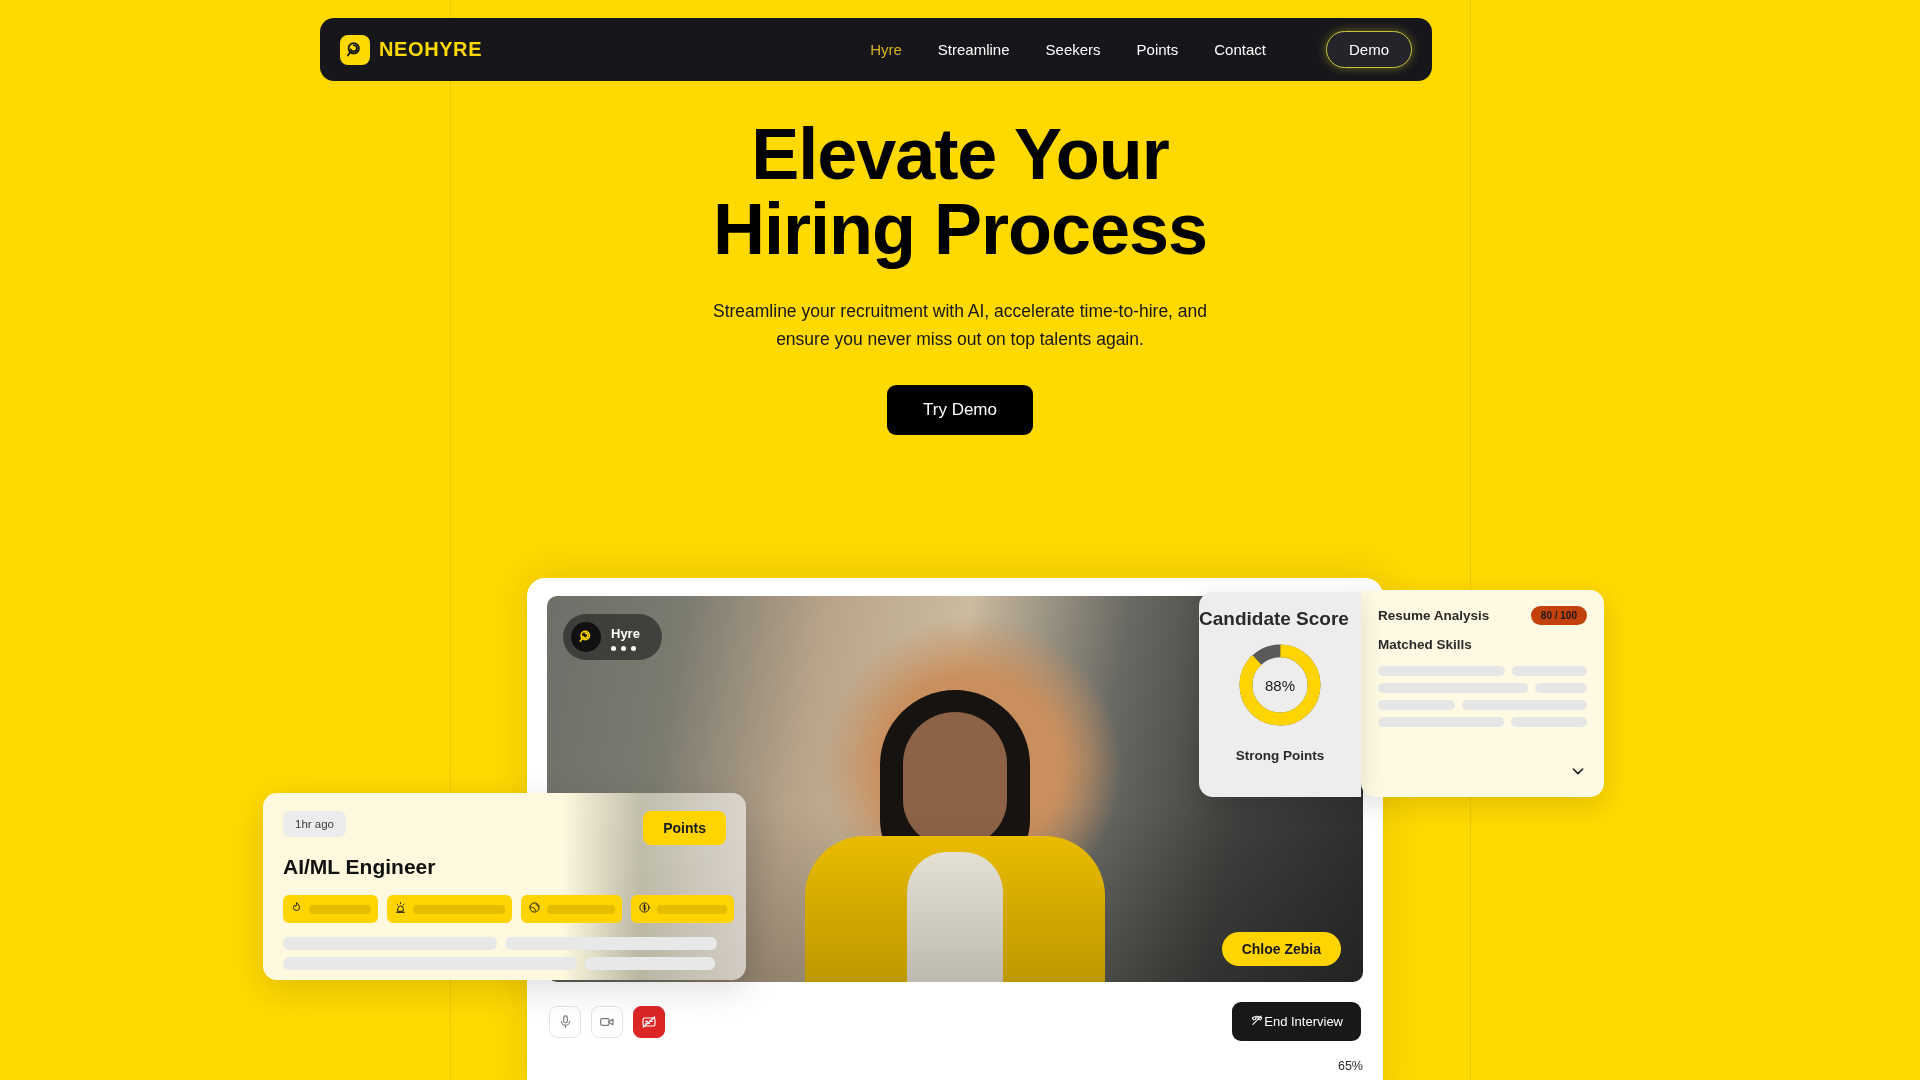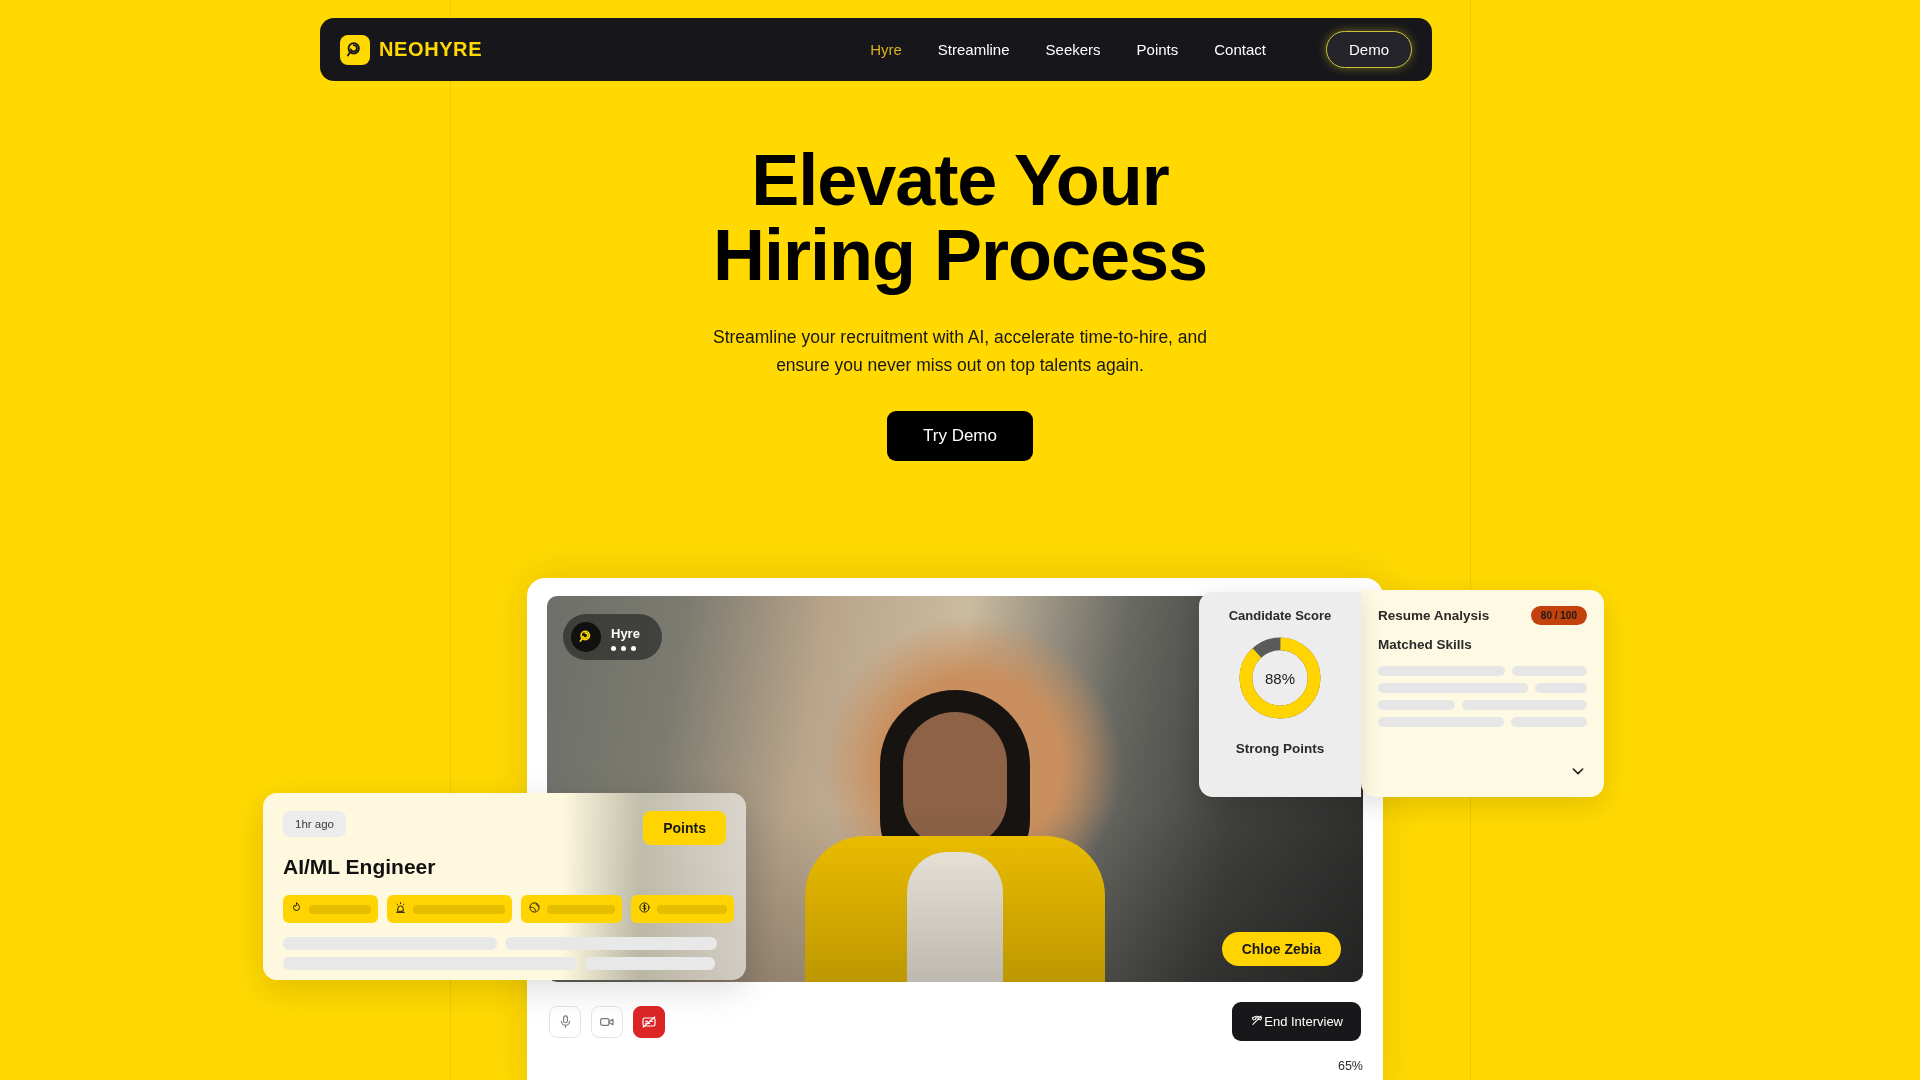--- a/index.html
+++ b/index.html
@@ -36,21 +36,21 @@
   .demo-btn {
     margin-left: 24px;
     padding: 9px 22px; border-radius: 999px;
     background: #24242a; color: #ffffff; font-size: 15px;
     border: 1.5px solid #c9c33a;
     box-shadow: 0 0 10px rgba(214,200,40,0.45);
     cursor: pointer;
   }
 
   
-  .hero { position: absolute; left: 0; right: 0; top: 143px; text-align: center; }
+  .hero { position: absolute; left: 0; right: 0; top: 117px; text-align: center; }
   .hero h1 {
     color: #000; font-size: 72px; line-height: 1.04; font-weight: bold;
     letter-spacing: -1px; width: 560px; margin: 0 auto;
   }
   .hero p {
     margin: 30px auto 0; width: 520px;
     color: #17171b; font-size: 17.5px; line-height: 1.62;
   }
   .try-demo {
     margin-top: 32px; display: inline-block;
@@ -132,21 +132,21 @@
   .progress-wrap { margin-top: 18px; }
   .progress-label { text-align: right; font-size: 12.5px; color: #2b2b2b; }
 
   
   .score-card {
     position: absolute; left: 1199px; top: 592px; width: 162px; height: 205px;
     background: #ededed; border-radius: 14px 0 0 14px;
     box-shadow: 0 6px 24px rgba(0,0,0,0.12);
     padding: 16px 0 0; z-index: 6; overflow: hidden;
   }
-  .score-card h4 { font-size: 13px; color: #2a2a2a; text-align: center; font-weight: bold; }
+  .score-card h4 { font-size: 19px; color: #2a2a2a; font-weight: bold; }
   .donut-wrap { display: flex; justify-content: center; margin-top: 10px; }
   .donut { position: relative; width: 90px; height: 90px; }
   .donut .val {
     position: absolute; inset: 0; display: flex; align-items: center; justify-content: center;
     font-size: 15px; color: #1a1a1a;
   }
   .score-card .strong { margin-top: 18px; text-align: center; font-size: 13.5px; color: #2a2a2a; font-weight: bold; }
 
   .resume-card {
     position: absolute; left: 1361px; top: 590px; width: 243px; height: 207px;

